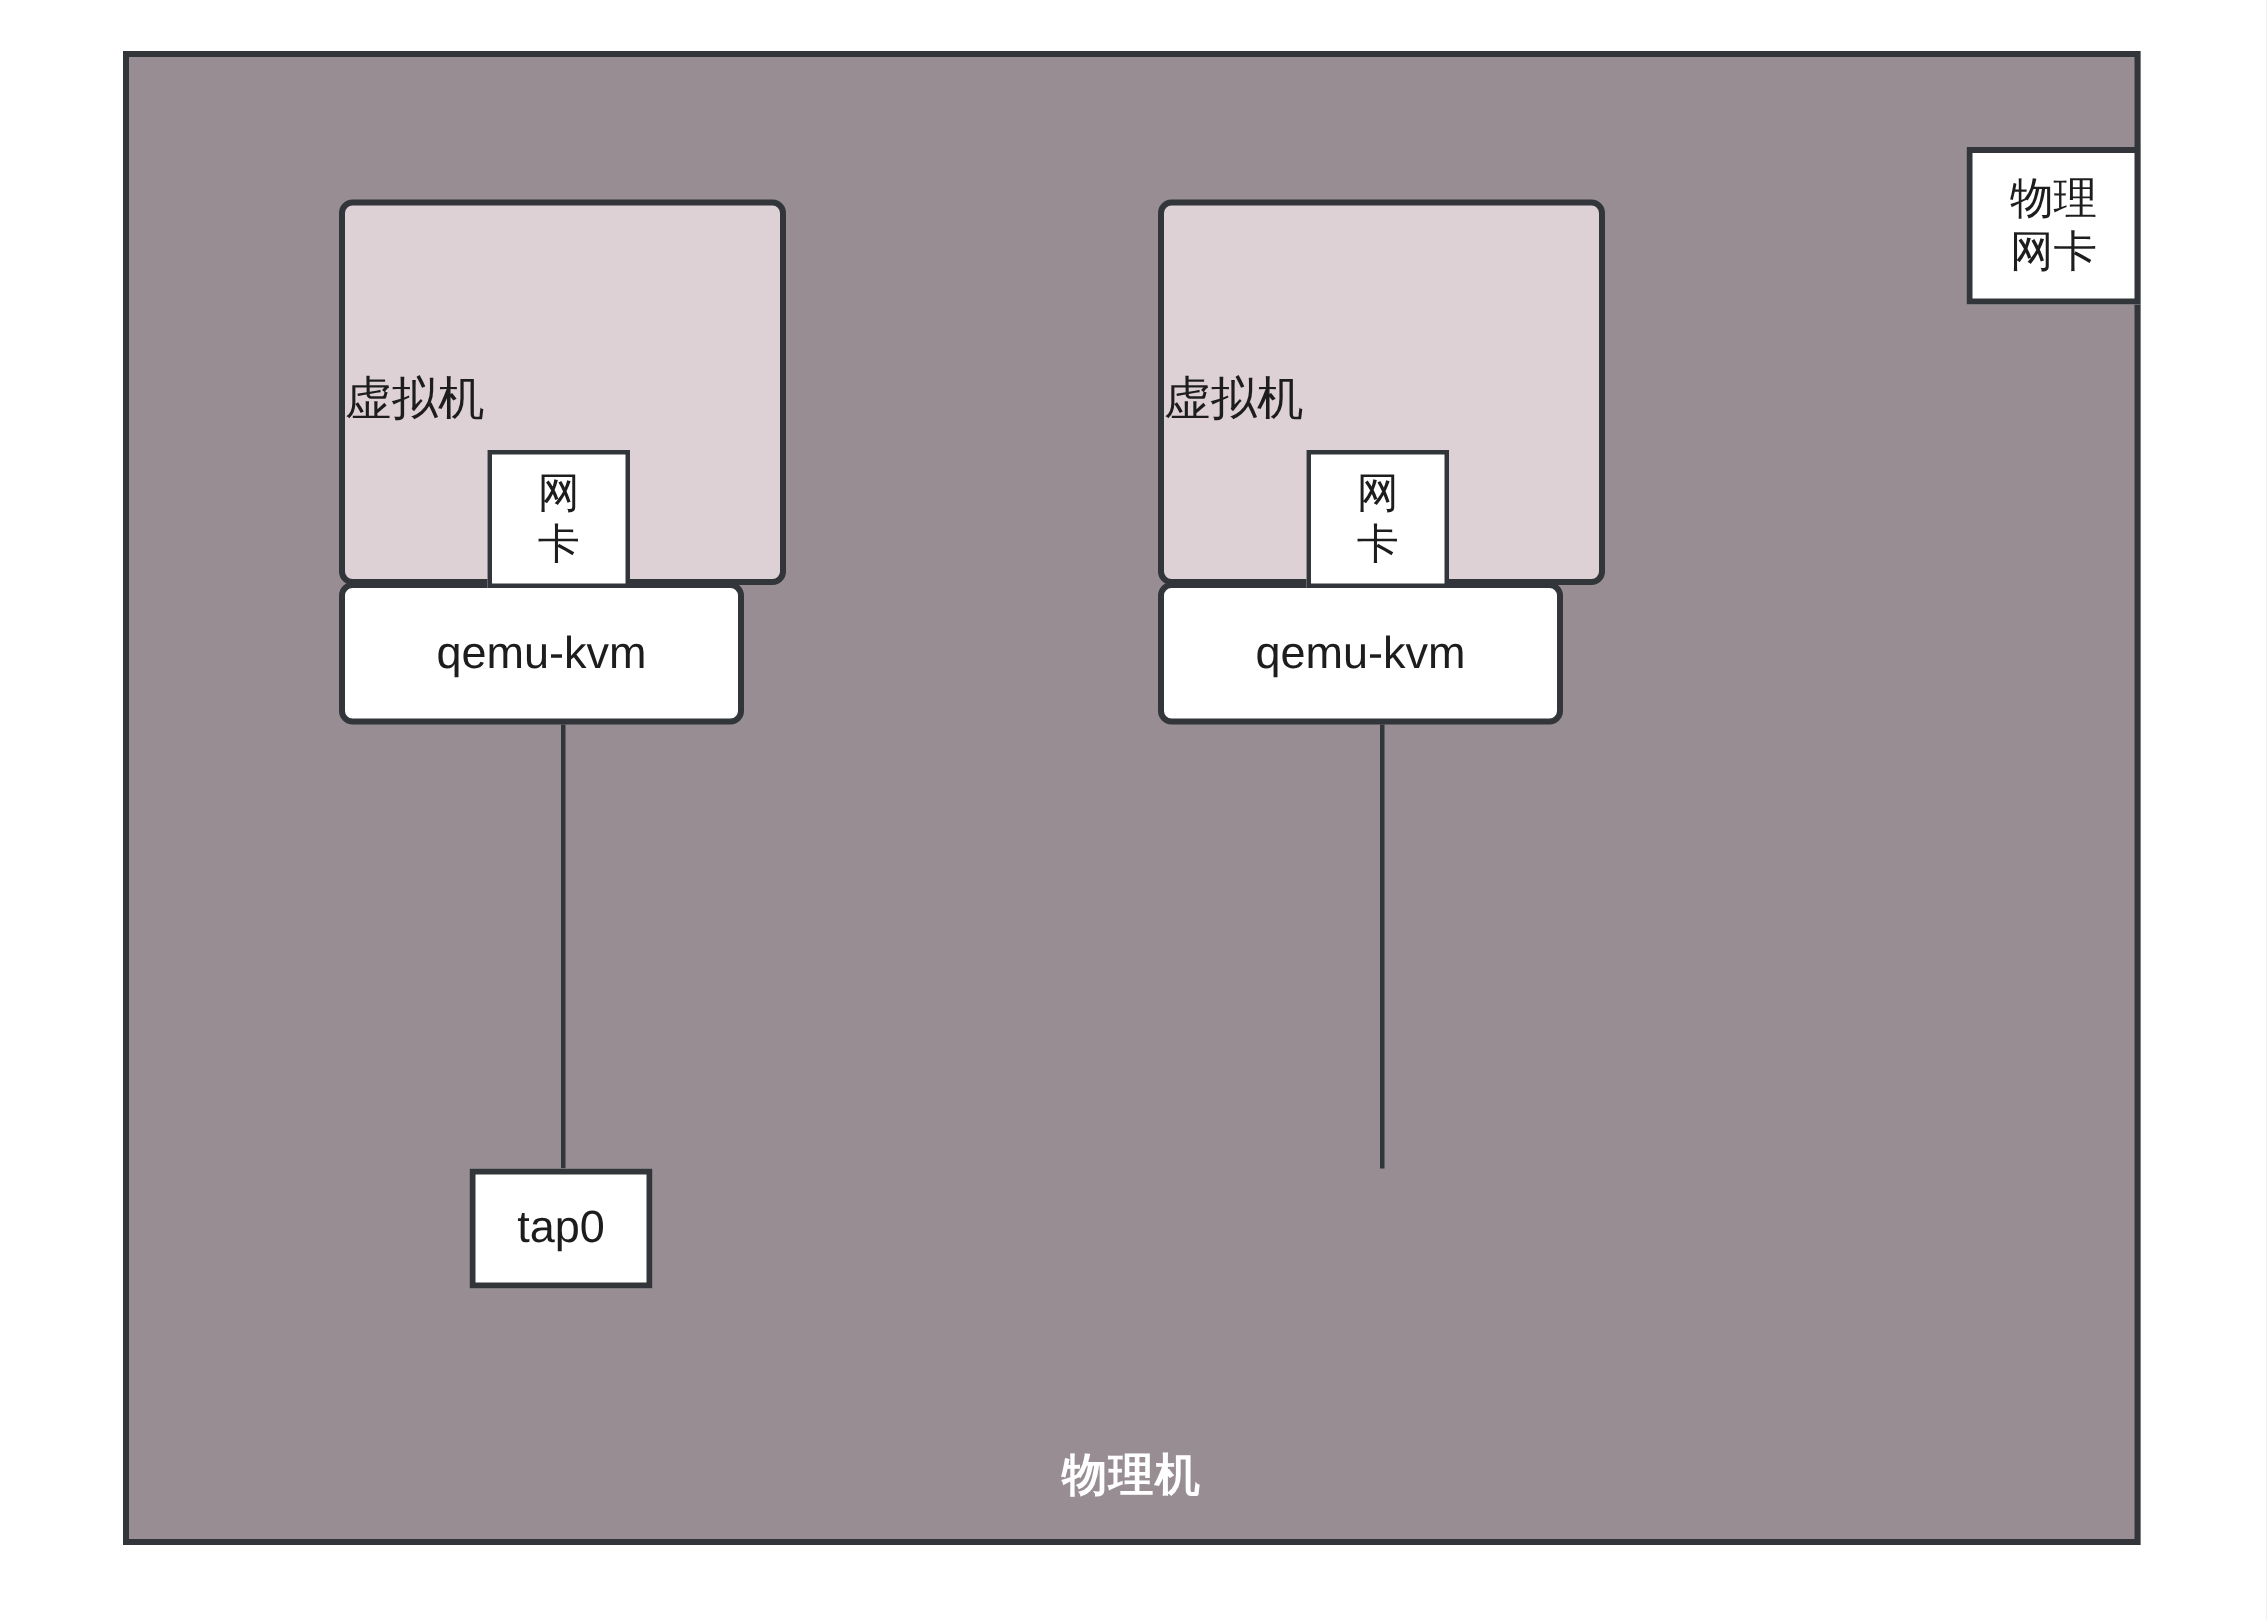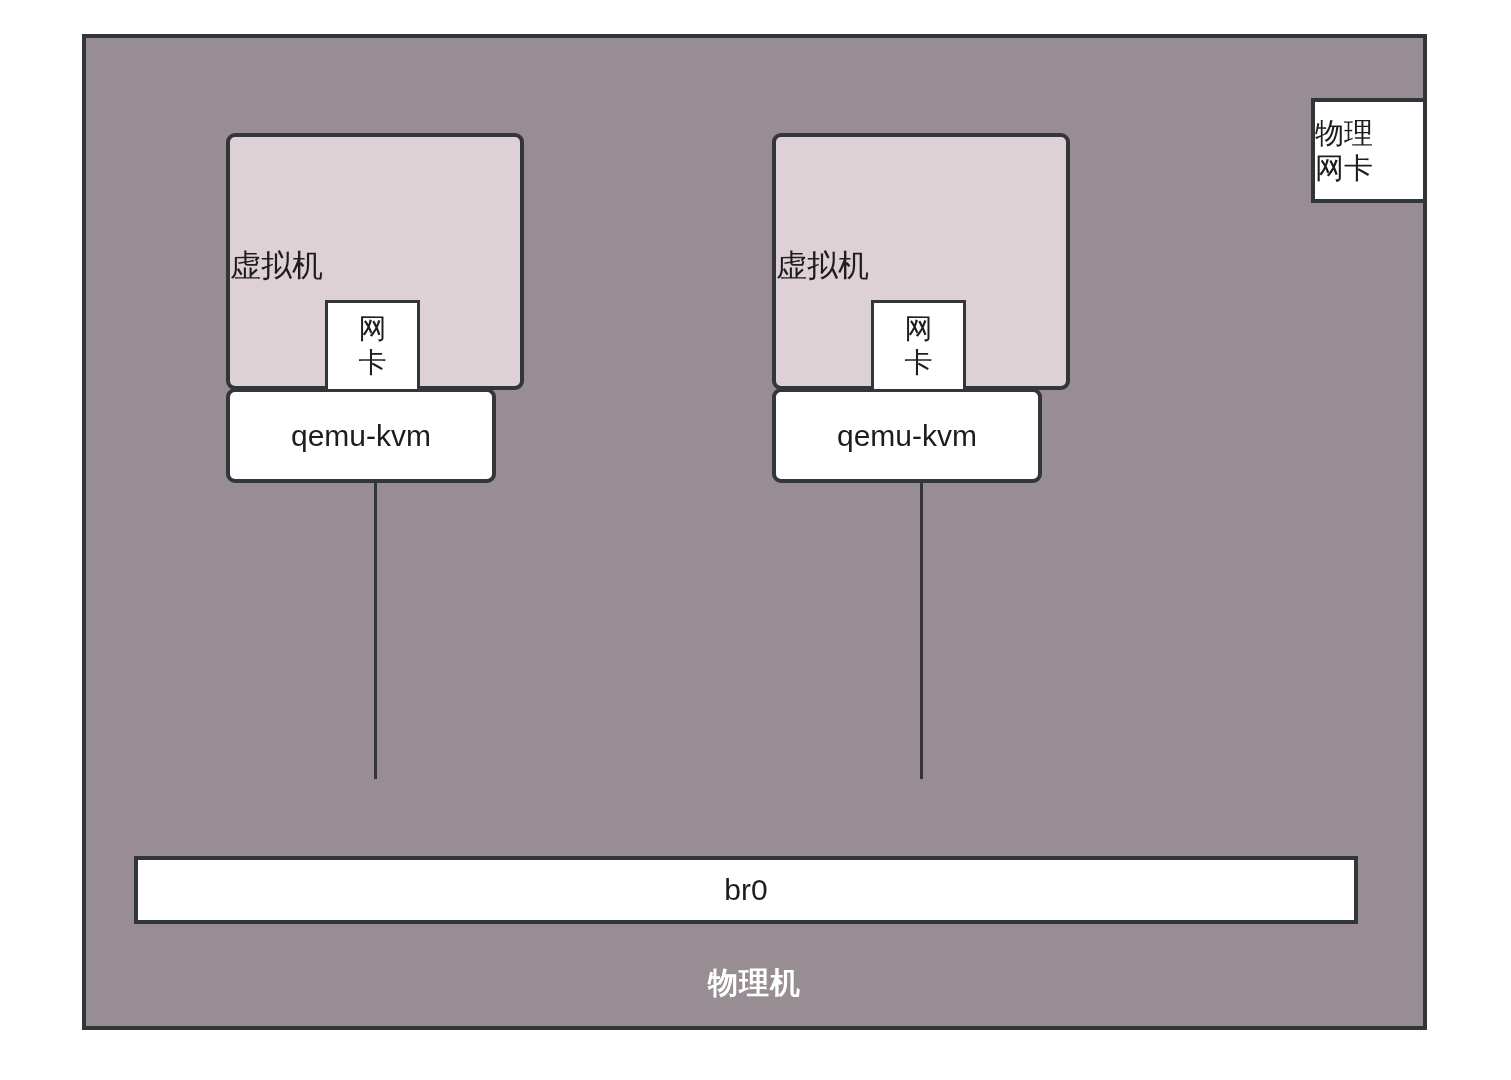--- a/index.html
+++ b/index.html
@@ -50,20 +50,21 @@
     position: absolute;
     left: 1311px;
     top: 98px;
     width: 116px;
     height: 105px;
     background: #ffffff;
     border: 4px solid #32363a;
     box-sizing: border-box;
     display: flex;
     flex-direction: column;
+    align-items: center;
     justify-content: center;
     line-height: 1.18;
     font-size: 29px;
     color: #1d1d1d;
   }
 
   
   .vm-group {
     position: absolute;
     top: 133px;
@@ -211,16 +212,16 @@
     <div class="vm-nic">
       <span class="cjk-line">网</span>
       <span class="cjk-line">卡</span>
     </div>
     <div class="qemu-box">qemu-kvm</div>
   </div>
 
   <div class="connector left"></div>
   <div class="connector right"></div>
 
-  <div class="bridge-bar">br0</div>
-
+
+  <div class="tap-box tap0">tap0</div>
 
 </div>
 
 </body></html>

